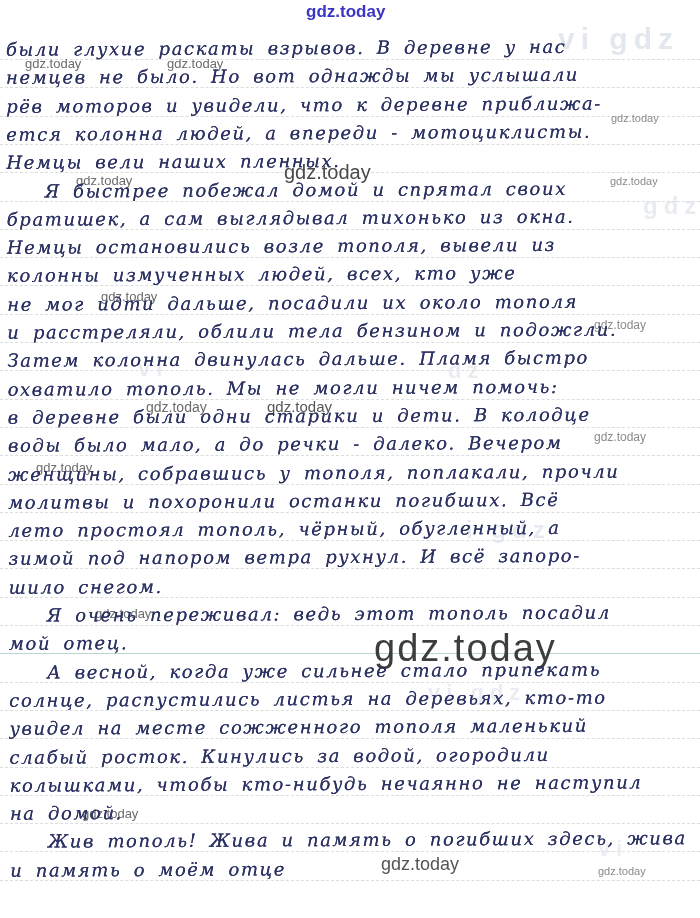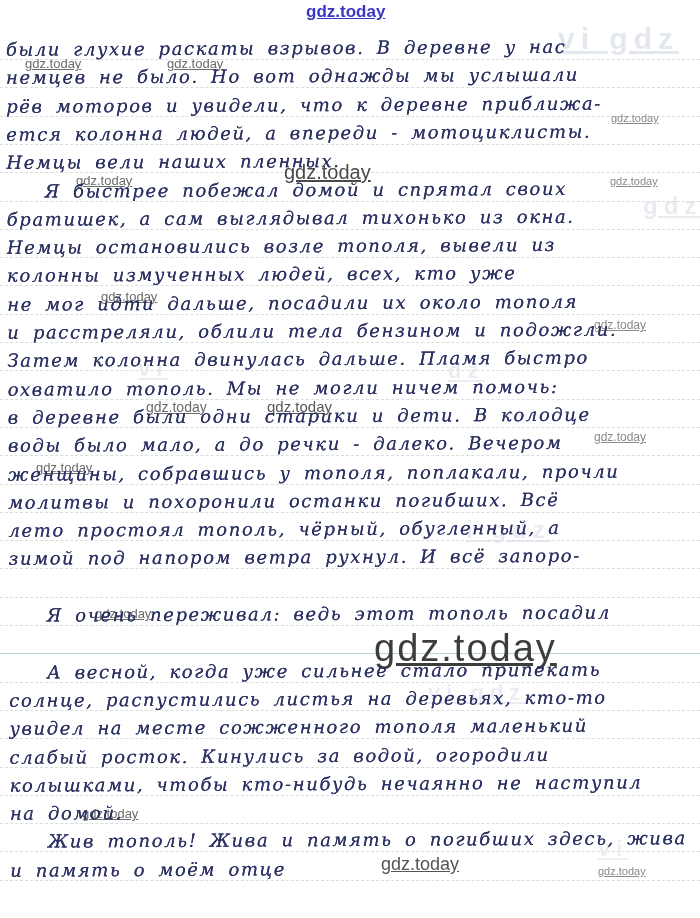--- a/index.html
+++ b/index.html
@@ -30,21 +30,20 @@
     color:#2c3263;
     text-shadow:0 0 .4px #2c3263;
   }
   .hand-line.indent{left:46px;}
   
   .wm{
     position:absolute;
     font-family:"Liberation Sans", sans-serif;
     line-height:1;
     white-space:nowrap;
-    text-decoration:underline;
   }
   .wm.faint{font-weight:700;opacity:.65;letter-spacing:6px;}
   .wm.big{letter-spacing:2px;}
 </style>
 </head>
 <body>
 
 <div class="page">
   <div id="rules">
       <div class="rule" style="top: 59px;"></div>
@@ -118,21 +117,23 @@
       <div class="hand-line" style="top: 291.7px;">не мог идти дальше, посадили их около тополя</div>
       <div class="hand-line" style="top: 320px;">и расстреляли, облили тела бензином и подожгли.</div>
       <div class="hand-line" style="top: 348.3px;">Затем колонна двинулась дальше. Пламя быстро</div>
       <div class="hand-line" style="top: 376.6px;">охватило тополь. Мы не могли ничем помочь:</div>
       <div class="hand-line" style="top: 404.9px;">в деревне были одни старики и дети. В колодце</div>
       <div class="hand-line" style="top: 433.2px;">воды было мало, а до речки - далеко. Вечером</div>
       <div class="hand-line" style="top: 461.5px;">женщины, собравшись у тополя, поплакали, прочли</div>
       <div class="hand-line" style="top: 489.8px;">молитвы и похоронили останки погибших. Всё</div>
       <div class="hand-line" style="top: 518.1px;">лето простоял тополь, чёрный, обугленный, а</div>
       <div class="hand-line" style="top: 546.4px;">зимой под напором ветра рухнул. И всё запоро-</div>
+      <div class="hand-line" style="top: 574.7px;">шило снегом.</div>
       <div class="hand-line indent" style="top: 603px;">Я очень переживал: ведь этот тополь посадил</div>
+      <div class="hand-line" style="top: 631.3px;">мой отец.</div>
       <div class="hand-line indent" style="top: 659.6px;">А весной, когда уже сильнее стало припекать</div>
       <div class="hand-line" style="top: 687.9px;">солнце, распустились листья на деревьях, кто-то</div>
       <div class="hand-line" style="top: 716.2px;">увидел на месте сожженного тополя маленький</div>
       <div class="hand-line" style="top: 744.5px;">слабый росток. Кинулись за водой, огородили</div>
       <div class="hand-line" style="top: 772.8px;">колышками, чтобы кто-нибудь нечаянно не наступил</div>
       <div class="hand-line" style="top: 801.1px;">на домой.</div>
       <div class="hand-line indent" style="top: 829.4px;">Жив тополь! Жива и память о погибших здесь, жива</div>
       <div class="hand-line" style="top: 857.7px;">и память о моём отце</div>
     </div>
 </div>

